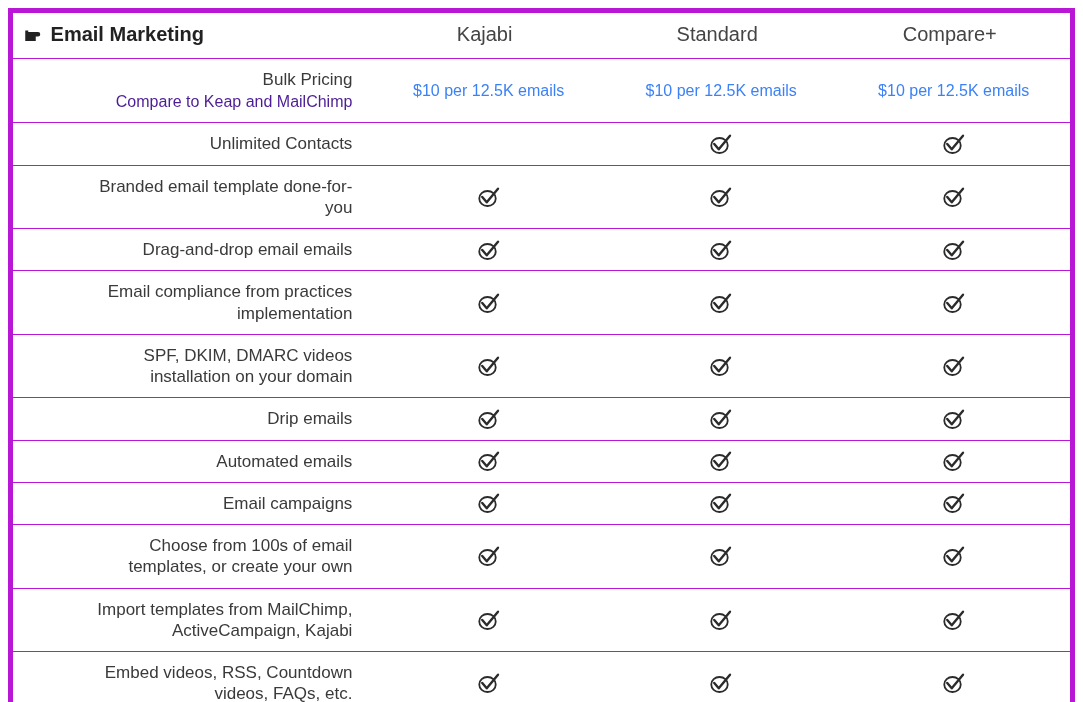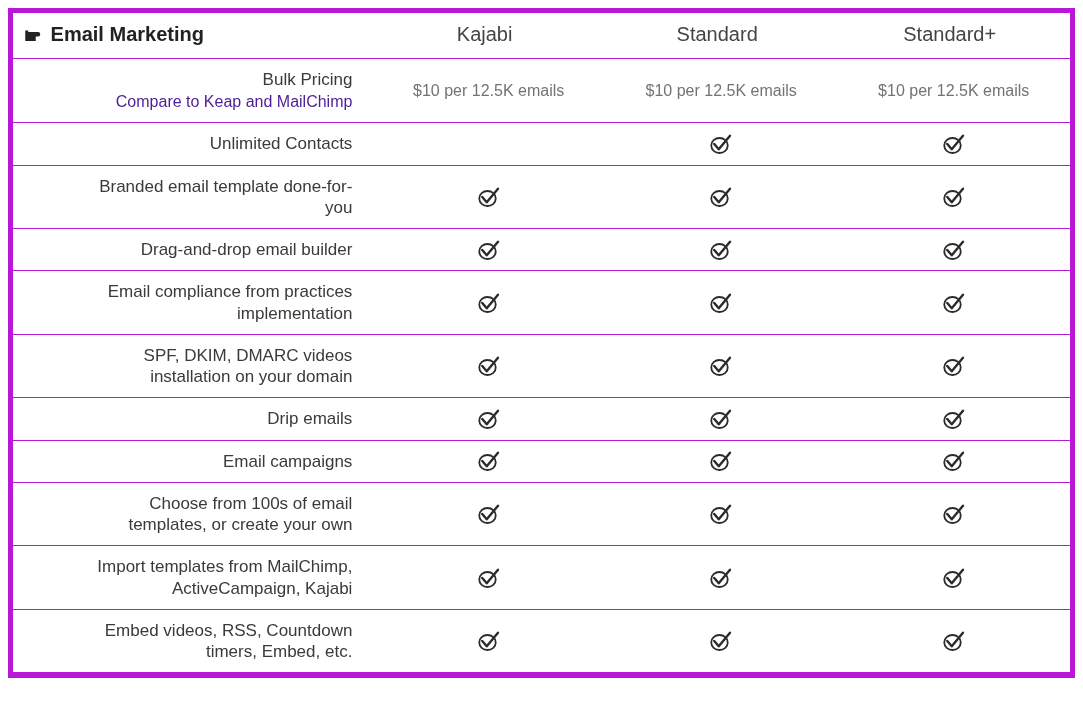--- a/index.html
+++ b/index.html
@@ -55,21 +55,21 @@
     display: block;
     font-size: 16px;
     color: #4c1d95;
     margin-top: 2px;
   }
   td.plan-cell {
     text-align: center;
     vertical-align: middle;
     padding: 8px 4px;
     font-size: 16px;
-    color: #737373;
+    color: #3b82f6;
   }
   .check-icon {
     display: inline-block;
     width: 24px; height: 24px;
     vertical-align: middle;
   }
 </style>
 </head>
 <body>
 
@@ -86,21 +86,21 @@
         <th class="section-header">
           <span class="hand-icon">
             <svg viewBox="0 0 24 18" width="18" height="14">
               <path fill="#222" d="M3 3 L7 3 L7 17 L3 17 Z M7 5 L20 5 Q23 5 23 8 Q23 11 20 11 L17 11 L17 17 L7 17 Z"></path>
             </svg>
           </span>
           <span>Email Marketing</span>
         </th>
         <th>Kajabi</th>
         <th>Standard</th>
-        <th>Standard+</th>
+        <th>Compare+</th>
       </tr>
     </thead>
     <tbody id="tbody">
         <tr>
           <td class="feature-cell"><span>Bulk Pricing</span><span class="subtext">Compare to Keap and MailChimp</span></td>
           <td class="plan-cell"><span>$10 per 12.5K emails</span></td>
           <td class="plan-cell"><span>$10 per 12.5K emails</span></td>
           <td class="plan-cell"><span>$10 per 12.5K emails</span></td>
         </tr>
         <tr>
@@ -124,21 +124,21 @@
           <td class="plan-cell"><span class="check-icon"><svg viewBox="0 0 32 32" width="24" height="24">
                 <ellipse cx="14" cy="18" rx="11" ry="10" fill="none" stroke="#2b2b2b" stroke-width="2.4"></ellipse>
                 <path d="M7 16 L13 23 L28 5" fill="none" stroke="#2b2b2b" stroke-width="3.2" stroke-linecap="round" stroke-linejoin="round"></path>
               </svg></span></td>
           <td class="plan-cell"><span class="check-icon"><svg viewBox="0 0 32 32" width="24" height="24">
                 <ellipse cx="14" cy="18" rx="11" ry="10" fill="none" stroke="#2b2b2b" stroke-width="2.4"></ellipse>
                 <path d="M7 16 L13 23 L28 5" fill="none" stroke="#2b2b2b" stroke-width="3.2" stroke-linecap="round" stroke-linejoin="round"></path>
               </svg></span></td>
         </tr>
         <tr>
-          <td class="feature-cell"><span>Drag-and-drop email builder</span></td>
+          <td class="feature-cell"><span>Drag-and-drop email emails</span></td>
           <td class="plan-cell"><span class="check-icon"><svg viewBox="0 0 32 32" width="24" height="24">
                 <ellipse cx="14" cy="18" rx="11" ry="10" fill="none" stroke="#2b2b2b" stroke-width="2.4"></ellipse>
                 <path d="M7 16 L13 23 L28 5" fill="none" stroke="#2b2b2b" stroke-width="3.2" stroke-linecap="round" stroke-linejoin="round"></path>
               </svg></span></td>
           <td class="plan-cell"><span class="check-icon"><svg viewBox="0 0 32 32" width="24" height="24">
                 <ellipse cx="14" cy="18" rx="11" ry="10" fill="none" stroke="#2b2b2b" stroke-width="2.4"></ellipse>
                 <path d="M7 16 L13 23 L28 5" fill="none" stroke="#2b2b2b" stroke-width="3.2" stroke-linecap="round" stroke-linejoin="round"></path>
               </svg></span></td>
           <td class="plan-cell"><span class="check-icon"><svg viewBox="0 0 32 32" width="24" height="24">
                 <ellipse cx="14" cy="18" rx="11" ry="10" fill="none" stroke="#2b2b2b" stroke-width="2.4"></ellipse>
@@ -184,20 +184,35 @@
           <td class="plan-cell"><span class="check-icon"><svg viewBox="0 0 32 32" width="24" height="24">
                 <ellipse cx="14" cy="18" rx="11" ry="10" fill="none" stroke="#2b2b2b" stroke-width="2.4"></ellipse>
                 <path d="M7 16 L13 23 L28 5" fill="none" stroke="#2b2b2b" stroke-width="3.2" stroke-linecap="round" stroke-linejoin="round"></path>
               </svg></span></td>
           <td class="plan-cell"><span class="check-icon"><svg viewBox="0 0 32 32" width="24" height="24">
                 <ellipse cx="14" cy="18" rx="11" ry="10" fill="none" stroke="#2b2b2b" stroke-width="2.4"></ellipse>
                 <path d="M7 16 L13 23 L28 5" fill="none" stroke="#2b2b2b" stroke-width="3.2" stroke-linecap="round" stroke-linejoin="round"></path>
               </svg></span></td>
         </tr>
         <tr>
+          <td class="feature-cell"><span>Automated emails</span></td>
+          <td class="plan-cell"><span class="check-icon"><svg viewBox="0 0 32 32" width="24" height="24">
+                <ellipse cx="14" cy="18" rx="11" ry="10" fill="none" stroke="#2b2b2b" stroke-width="2.4"></ellipse>
+                <path d="M7 16 L13 23 L28 5" fill="none" stroke="#2b2b2b" stroke-width="3.2" stroke-linecap="round" stroke-linejoin="round"></path>
+              </svg></span></td>
+          <td class="plan-cell"><span class="check-icon"><svg viewBox="0 0 32 32" width="24" height="24">
+                <ellipse cx="14" cy="18" rx="11" ry="10" fill="none" stroke="#2b2b2b" stroke-width="2.4"></ellipse>
+                <path d="M7 16 L13 23 L28 5" fill="none" stroke="#2b2b2b" stroke-width="3.2" stroke-linecap="round" stroke-linejoin="round"></path>
+              </svg></span></td>
+          <td class="plan-cell"><span class="check-icon"><svg viewBox="0 0 32 32" width="24" height="24">
+                <ellipse cx="14" cy="18" rx="11" ry="10" fill="none" stroke="#2b2b2b" stroke-width="2.4"></ellipse>
+                <path d="M7 16 L13 23 L28 5" fill="none" stroke="#2b2b2b" stroke-width="3.2" stroke-linecap="round" stroke-linejoin="round"></path>
+              </svg></span></td>
+        </tr>
+        <tr>
           <td class="feature-cell"><span>Email campaigns</span></td>
           <td class="plan-cell"><span class="check-icon"><svg viewBox="0 0 32 32" width="24" height="24">
                 <ellipse cx="14" cy="18" rx="11" ry="10" fill="none" stroke="#2b2b2b" stroke-width="2.4"></ellipse>
                 <path d="M7 16 L13 23 L28 5" fill="none" stroke="#2b2b2b" stroke-width="3.2" stroke-linecap="round" stroke-linejoin="round"></path>
               </svg></span></td>
           <td class="plan-cell"><span class="check-icon"><svg viewBox="0 0 32 32" width="24" height="24">
                 <ellipse cx="14" cy="18" rx="11" ry="10" fill="none" stroke="#2b2b2b" stroke-width="2.4"></ellipse>
                 <path d="M7 16 L13 23 L28 5" fill="none" stroke="#2b2b2b" stroke-width="3.2" stroke-linecap="round" stroke-linejoin="round"></path>
               </svg></span></td>
           <td class="plan-cell"><span class="check-icon"><svg viewBox="0 0 32 32" width="24" height="24">
@@ -229,21 +244,21 @@
           <td class="plan-cell"><span class="check-icon"><svg viewBox="0 0 32 32" width="24" height="24">
                 <ellipse cx="14" cy="18" rx="11" ry="10" fill="none" stroke="#2b2b2b" stroke-width="2.4"></ellipse>
                 <path d="M7 16 L13 23 L28 5" fill="none" stroke="#2b2b2b" stroke-width="3.2" stroke-linecap="round" stroke-linejoin="round"></path>
               </svg></span></td>
           <td class="plan-cell"><span class="check-icon"><svg viewBox="0 0 32 32" width="24" height="24">
                 <ellipse cx="14" cy="18" rx="11" ry="10" fill="none" stroke="#2b2b2b" stroke-width="2.4"></ellipse>
                 <path d="M7 16 L13 23 L28 5" fill="none" stroke="#2b2b2b" stroke-width="3.2" stroke-linecap="round" stroke-linejoin="round"></path>
               </svg></span></td>
         </tr>
         <tr>
-          <td class="feature-cell"><span>Embed videos, RSS, Countdown timers, Embed, etc.</span></td>
+          <td class="feature-cell"><span>Embed videos, RSS, Countdown videos, FAQs, etc.</span></td>
           <td class="plan-cell"><span class="check-icon"><svg viewBox="0 0 32 32" width="24" height="24">
                 <ellipse cx="14" cy="18" rx="11" ry="10" fill="none" stroke="#2b2b2b" stroke-width="2.4"></ellipse>
                 <path d="M7 16 L13 23 L28 5" fill="none" stroke="#2b2b2b" stroke-width="3.2" stroke-linecap="round" stroke-linejoin="round"></path>
               </svg></span></td>
           <td class="plan-cell"><span class="check-icon"><svg viewBox="0 0 32 32" width="24" height="24">
                 <ellipse cx="14" cy="18" rx="11" ry="10" fill="none" stroke="#2b2b2b" stroke-width="2.4"></ellipse>
                 <path d="M7 16 L13 23 L28 5" fill="none" stroke="#2b2b2b" stroke-width="3.2" stroke-linecap="round" stroke-linejoin="round"></path>
               </svg></span></td>
           <td class="plan-cell"><span class="check-icon"><svg viewBox="0 0 32 32" width="24" height="24">
                 <ellipse cx="14" cy="18" rx="11" ry="10" fill="none" stroke="#2b2b2b" stroke-width="2.4"></ellipse>

